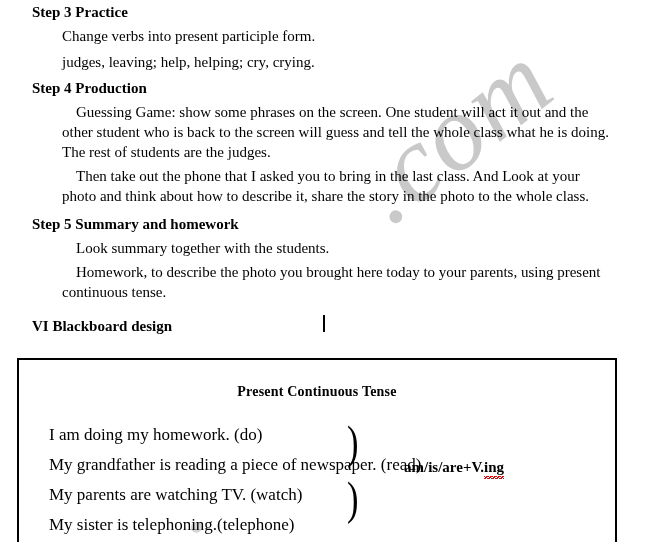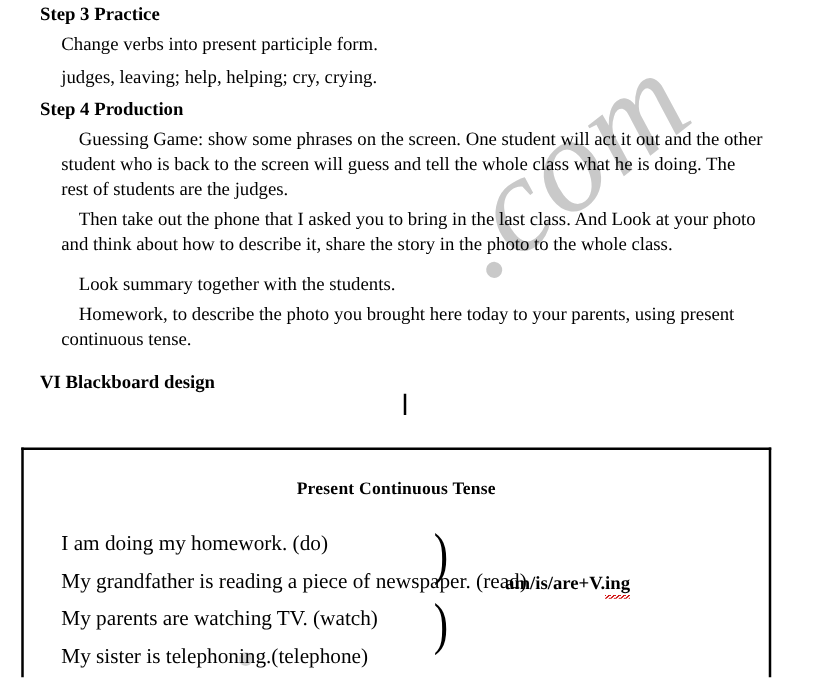--- a/index.html
+++ b/index.html
@@ -69,21 +69,21 @@
     line-height: 20px;
     margin: 0;
     padding-left: 32px;
     white-space: nowrap;
   }
 
   .para {
     font-size: 15px;
     line-height: 20px;
     margin: 0;
-    padding-left: 49px;
+    padding-left: 62px;
     padding-right: 55px;
     text-align: left;
   }
   .para.indent {
     text-indent: 14px;
   }
 
   .spacer-2 { height: 2px; }
   .spacer-4 { height: 4px; }
   .spacer-6 { height: 6px; }
@@ -200,20 +200,21 @@
     <div class="para">judges, leaving;    help, helping;    cry, crying.</div>
 
     <div class="spacer-6"></div>
     <div class="heading">Step 4 Production</div>
     <div class="spacer-4"></div>
     <div class="para indent">Guessing Game: show some phrases on the screen. One student will act it out and the other student who is back to the screen will guess and tell the whole class what he is doing. The rest of students are the judges.</div>
     <div class="spacer-4"></div>
     <div class="para indent">Then take out the phone that I asked you to bring in the last class. And Look at your photo and think about how to describe it, share the story in the photo to the whole class.</div>
 
     <div class="spacer-8"></div>
+    <div class="heading">Step 5 Summary and homework</div>
     <div class="spacer-4"></div>
     <div class="para indent">Look summary together with the students.</div>
     <div class="spacer-4"></div>
     <div class="para indent">Homework, to describe the photo you brought here today to your parents, using present continuous tense.</div>
 
     <div class="spacer-14"></div>
     <div class="heading">VI Blackboard design</div>
 
   </div>
 

